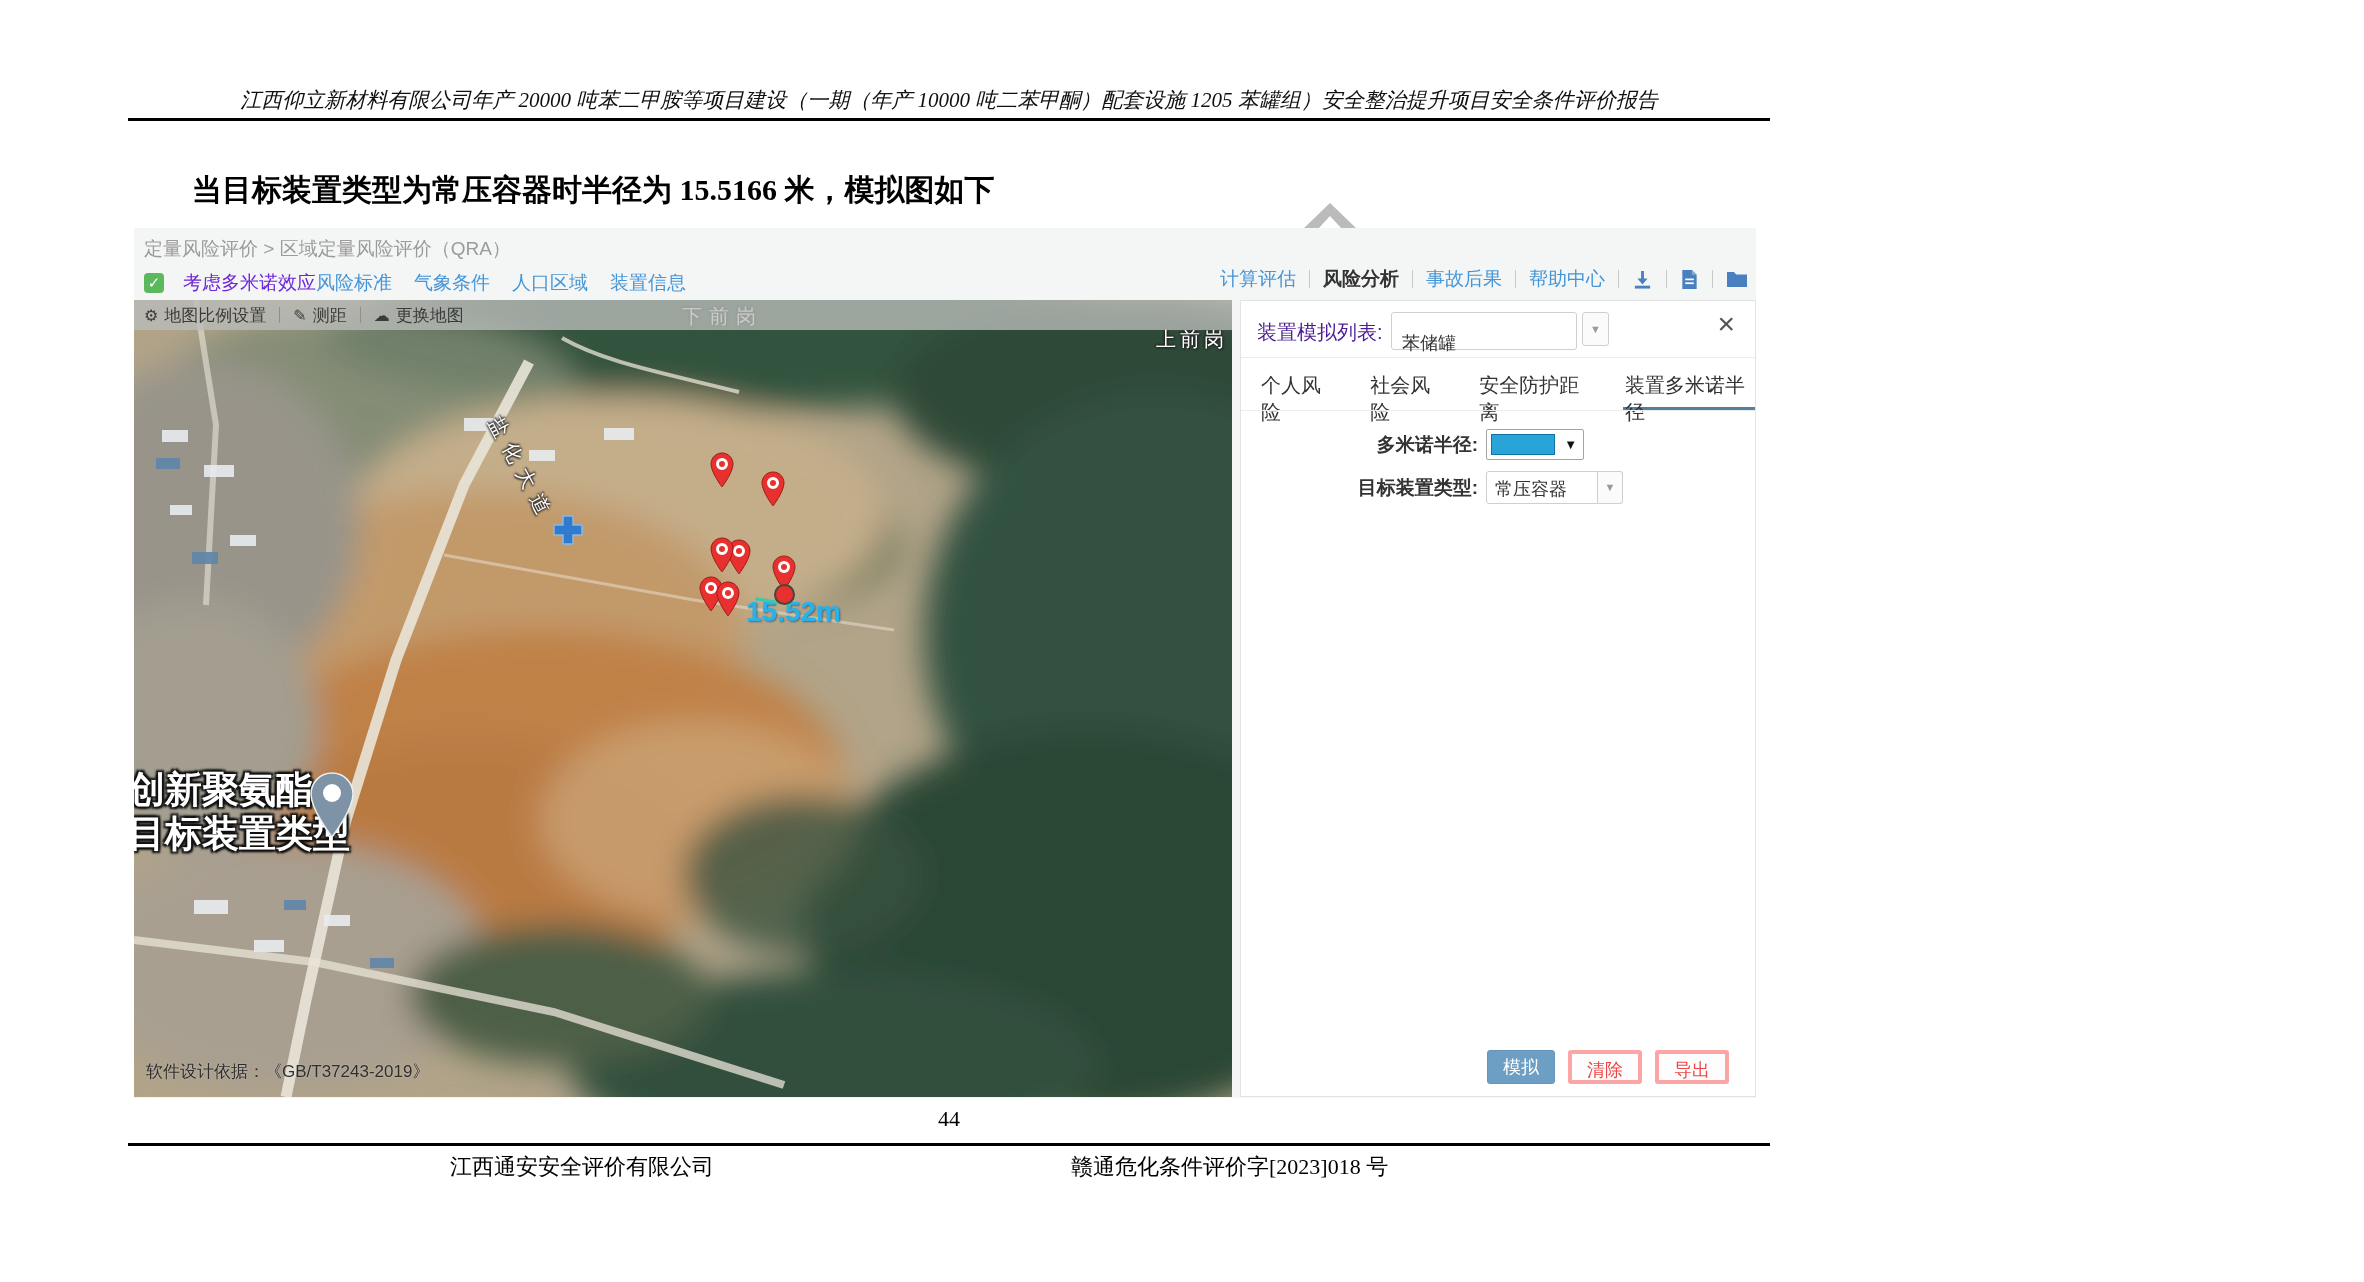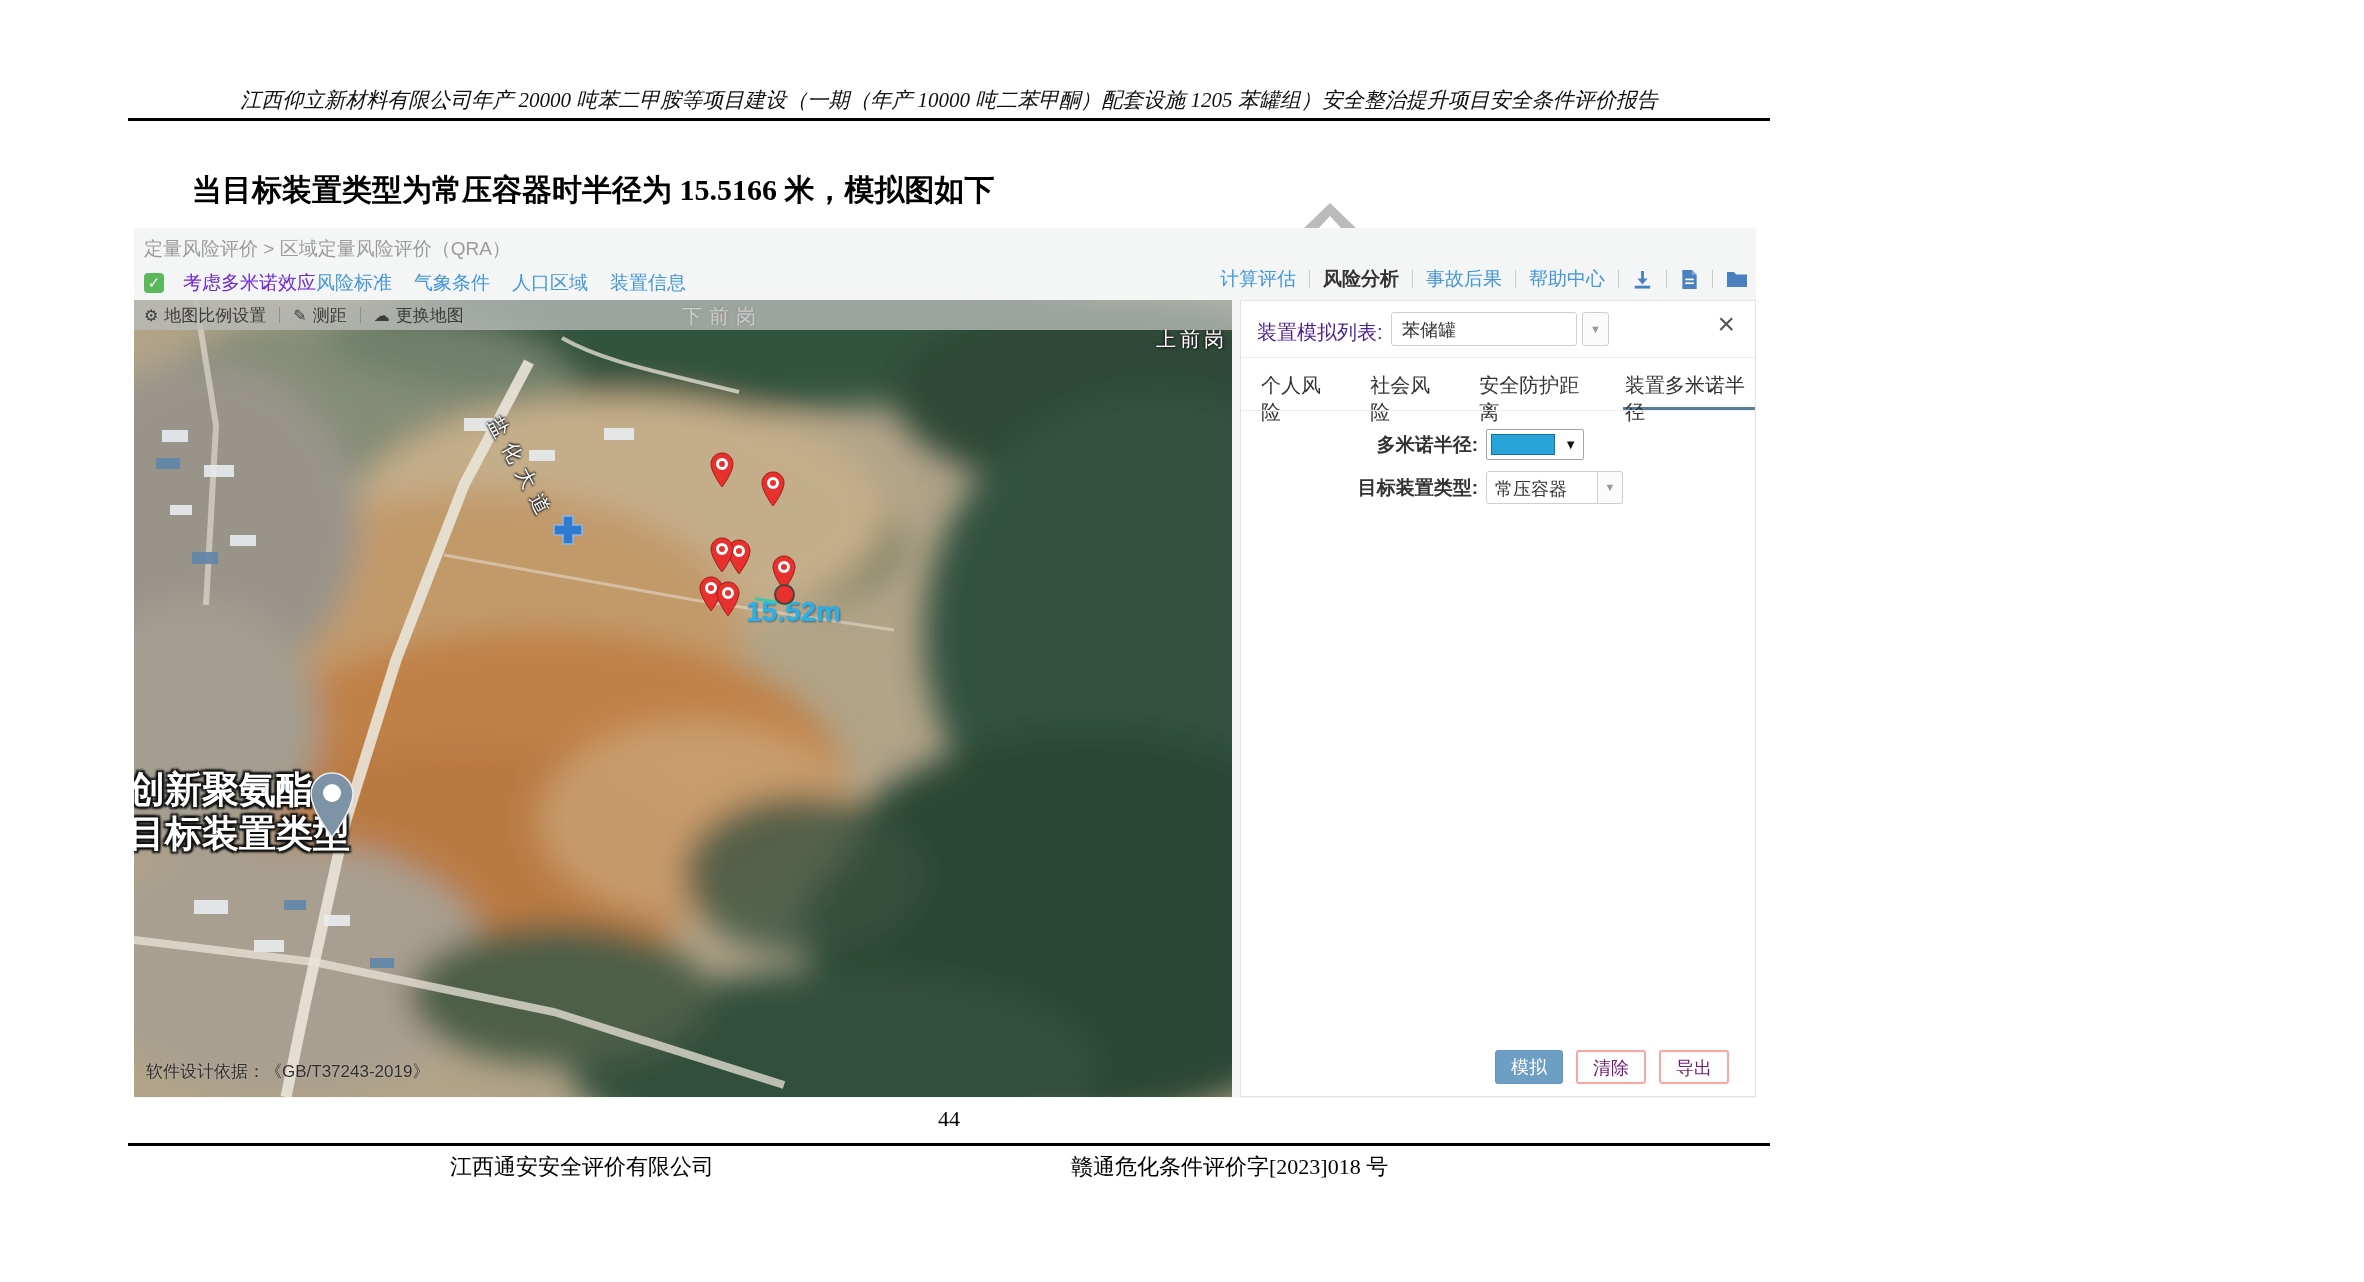--- a/index.html
+++ b/index.html
@@ -66,21 +66,21 @@
   .domino-circle { position:absolute; left:640px; top:284px; width:21px; height:21px; border-radius:50%;
                    background:#e8312e; border:2px solid #4e423a; z-index:3; }
   .measure-line { position:absolute; left:621px; top:300px; width:36px; height:3px; background:#3ec8a8;
                   transform:rotate(9deg); z-index:2; }
 
   
   .panel { position:absolute; left:1106px; top:72px; width:516px; height:797px; background:#fff;
            border:1px solid #e3e3e3; }
   .panel-title { position:absolute; left:16px; top:18px; font-size:20px; color:#4c1d95;text-align:right; }
   .combo-device { position:absolute; left:150px; top:11px; width:186px; height:34px; border:1px solid #cfcfcf;
-                  border-radius:3px; background:#fff; font-size:18px; color:#333; padding:5px 10px; }
+                  border-radius:3px; background:#fff; font-size:18px; color:#333; padding:18px 10px; }
   .combo-device-trigger { position:absolute; left:341px; top:11px; width:27px; height:34px; border:1px solid #cfcfcf;
                   border-radius:3px; background:#fbfbfb; color:#9a9a9a; text-align:center; line-height:32px; font-size:11px; cursor:pointer; }
   .panel-close { position:absolute; right:20px; top:8px; font-size:30px; color:#555; cursor:pointer; line-height:1; }
   .panel-divider { position:absolute; left:0; top:56px; width:100%; height:1px; background:#ececec; }
   .tabs-rule { position:absolute; left:0; top:109px; width:100%; height:1px; background:#ededed; }
   .tabs { position:absolute; left:18px; top:57px; height:53px; display:flex; gap:32px; font-size:20px; color:#333; }
   .tab { padding:14px 2px 0 2px; height:53px; cursor:pointer; }
   .tab.active { border-bottom:4px solid #54809e; font-weight:500; }
 
   .form-row { position:absolute; left:0; display:flex; align-items:center; }
@@ -88,21 +88,21 @@
   .combo-swatch-box { position:relative; width:98px; height:31px; border:1px solid #a5a5a5; border-radius:2px; background:#fff; cursor:pointer; }
   .swatch { position:absolute; left:4px; top:4px; width:64px; height:21px; background:#29a4d9; border:1px solid #1274a5; }
   .swatch-arrow { position:absolute; right:6px; top:7px; font-size:13px; color:#111; }
   .combo-type { position:relative; width:112px; height:33px; border:1px solid #cfcfcf; border-radius:3px 0 0 3px;
                 background:#fff; font-size:18px; color:#333; padding:5px 8px; }
   .combo-type-trigger { width:25px; height:33px; border:1px solid #cfcfcf; border-left:none; border-radius:0 3px 3px 0;
                 background:#fbfbfb; color:#9a9a9a; text-align:center; line-height:31px; font-size:11px; cursor:pointer; }
   .panel-buttons { position:absolute; right:26px; top:749px; display:flex; gap:13px; }
   .btn { height:34px; padding:0 15px; font-size:18px; line-height:32px; border-radius:3px; cursor:pointer; text-align:center; }
   .btn-primary { background:#6d9ec4; color:#fff; border:1px solid #6395bd; }
-  .btn-default { background:#fdfdfd; color:#701a75; border:2px solid #fca5a5; }
+  .btn-default { background:#fdfdfd; color:#ef4444; border:4px solid #fca5a5; }
 </style>
 </head>
 <body>
 
 <div class="page">
 
   <div class="doc-header">江西仰立新材料有限公司年产 20000 吨苯二甲胺等项目建设（一期（年产 10000 吨二苯甲酮）配套设施 1205 苯罐组）安全整治提升项目安全条件评价报告</div>
   <div class="doc-header-rule"></div>
   <div class="doc-body-text">当目标装置类型为常压容器时半径为 15.5166 米，模拟图如下</div>
 

